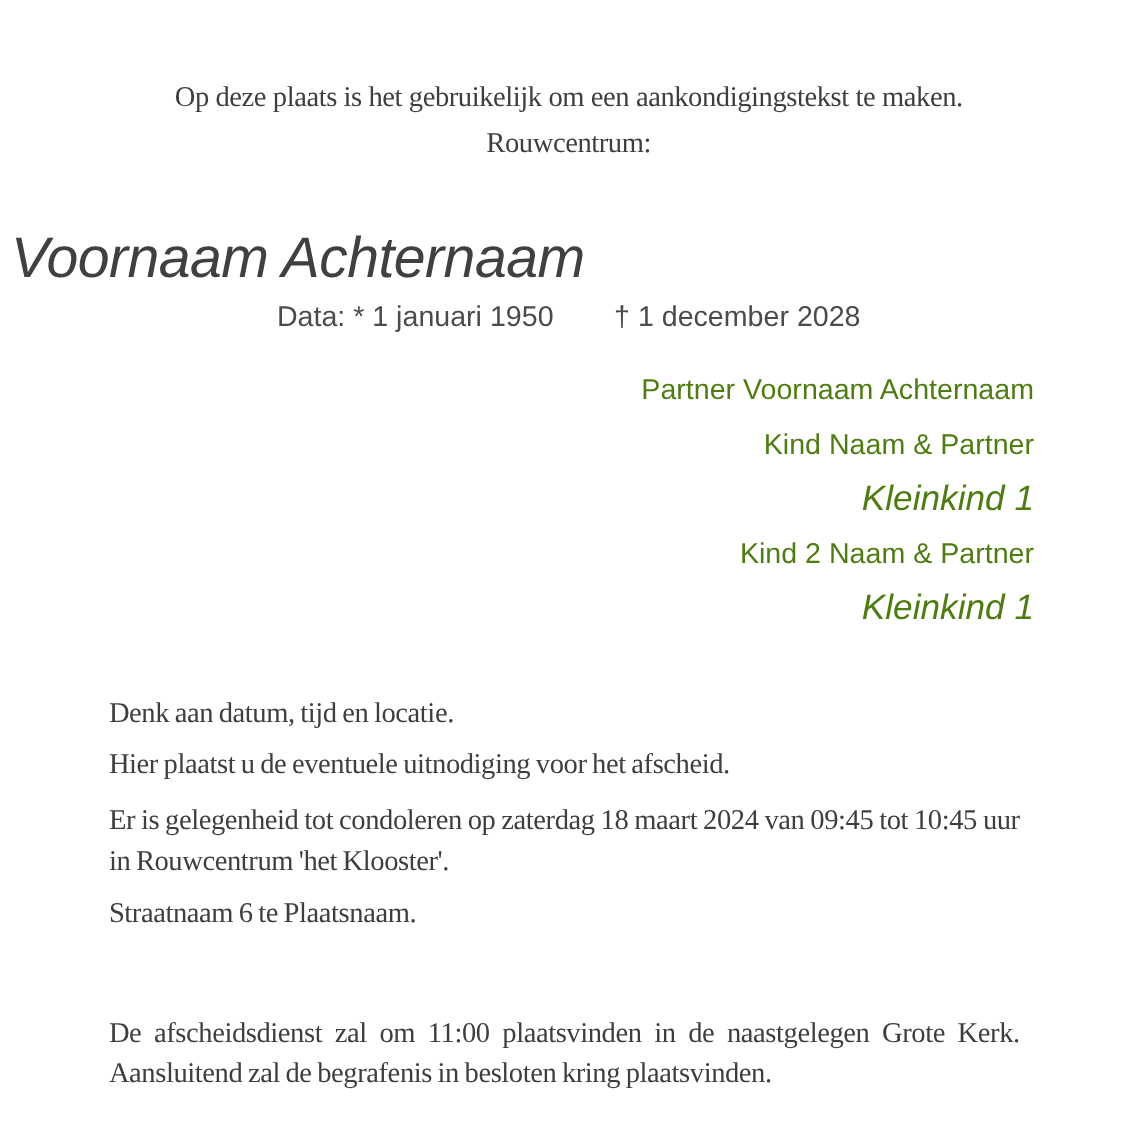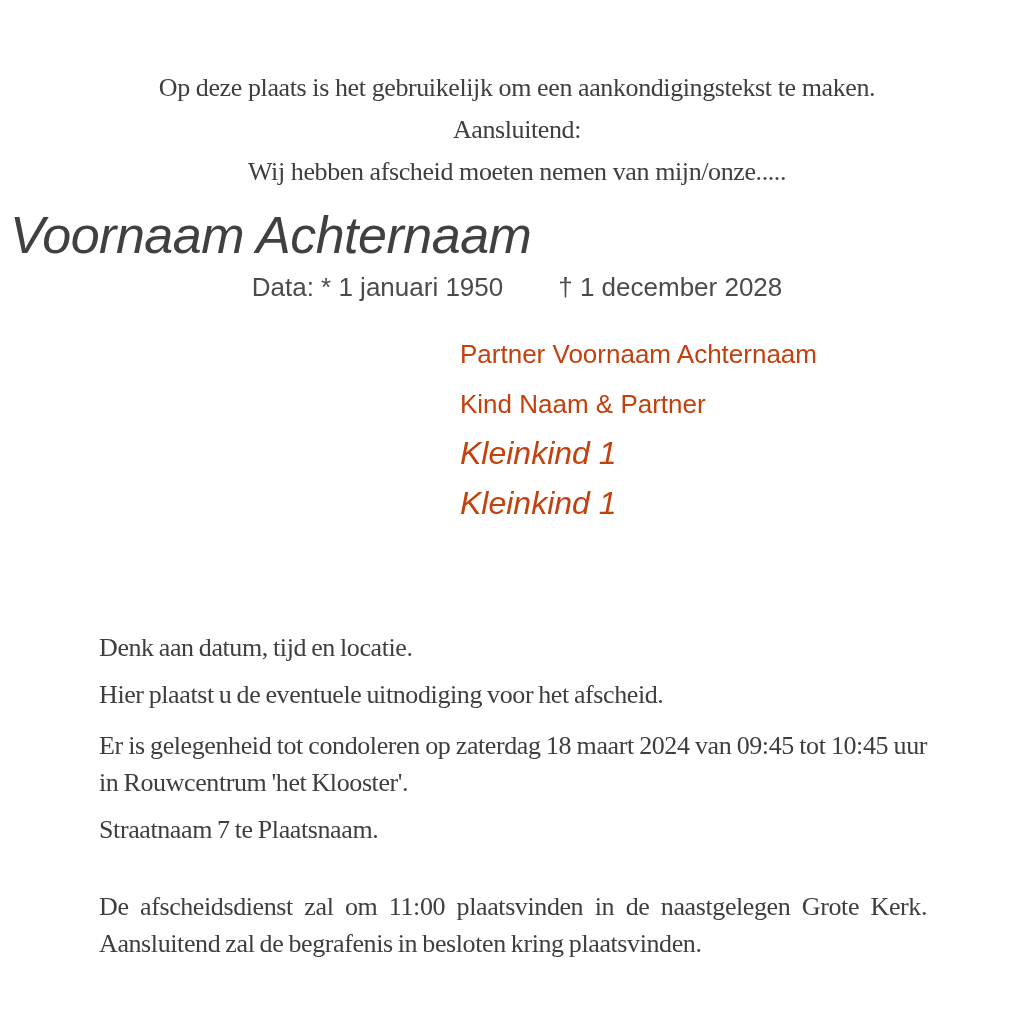--- a/index.html
+++ b/index.html
@@ -67,25 +67,25 @@
   .dates .death {
     margin-left: 45px;
   }
 
   
   .family {
     position: absolute;
     top: 320px;
     left: 445px;
     width: 500px;
-    text-align: left;
+    text-align: right;
     font-family: "Liberation Sans", sans-serif;
     font-size: 26px;
     line-height: 39.5px;
-    color: #c2410c;
+    color: #4d7c0f;
   }
   .family .member { display: block; }
   .family .member.italic {
     font-style: italic;
     font-size: 32px;
   }
 
   
   .bodypar {
     position: absolute;
@@ -96,53 +96,53 @@
     line-height: 37px;
     letter-spacing: -0.4px;
     word-spacing: -1px;
     color: #3e3e3e;
     text-align: left;
   }
   .bodypar .justified { text-align: justify; }
 
   .invitation  { top: 614px; }
   .condolence  { top: 712px; }
-  .service     { top: 873px; }
+  .service     { top: 905px; }
 </style>
 </head>
 <body>
 
 <div class="sheet">
 
   <div class="intro">
     <div>Op deze plaats is het gebruikelijk om een aankondigingstekst te maken.</div>
-    <div>Aansluitend:</div>
-    <div>Wij hebben afscheid moeten nemen van mijn/onze.....</div>
+    <div>Rouwcentrum:</div>
   </div>
 
   <h1 class="title">Voornaam Achternaam</h1>
 
   <div class="dates">
     <span class="birth">Data: * 1 januari 1950</span><span class="death">† 1 december 2028</span>
   </div>
 
   <div class="family">
     <span class="member">Partner Voornaam Achternaam</span>
     <span class="member">Kind Naam &amp; Partner</span>
     <span class="member italic">Kleinkind 1</span>
+    <span class="member">Kind 2 Naam &amp; Partner</span>
     <span class="member italic">Kleinkind 1</span>
   </div>
 
   <div class="bodypar invitation">
     <div>Denk aan datum, tijd en locatie.</div>
     <div>Hier plaatst u de eventuele uitnodiging voor het afscheid.</div>
   </div>
 
   <div class="bodypar condolence">
     <div class="justified">Er is gelegenheid tot condoleren op zaterdag 18 maart 2024 van 09:45 tot 10:45 uur in Rouwcentrum 'het Klooster'.</div>
-    <div>Straatnaam 7 te Plaatsnaam.</div>
+    <div>Straatnaam 6 te Plaatsnaam.</div>
   </div>
 
   <div class="bodypar service">
     <div class="justified">De afscheidsdienst zal om 11:00 plaatsvinden in de naastgelegen Grote Kerk. Aansluitend zal de begrafenis in besloten kring plaatsvinden.</div>
   </div>
 
 </div>
 
 </body></html>

